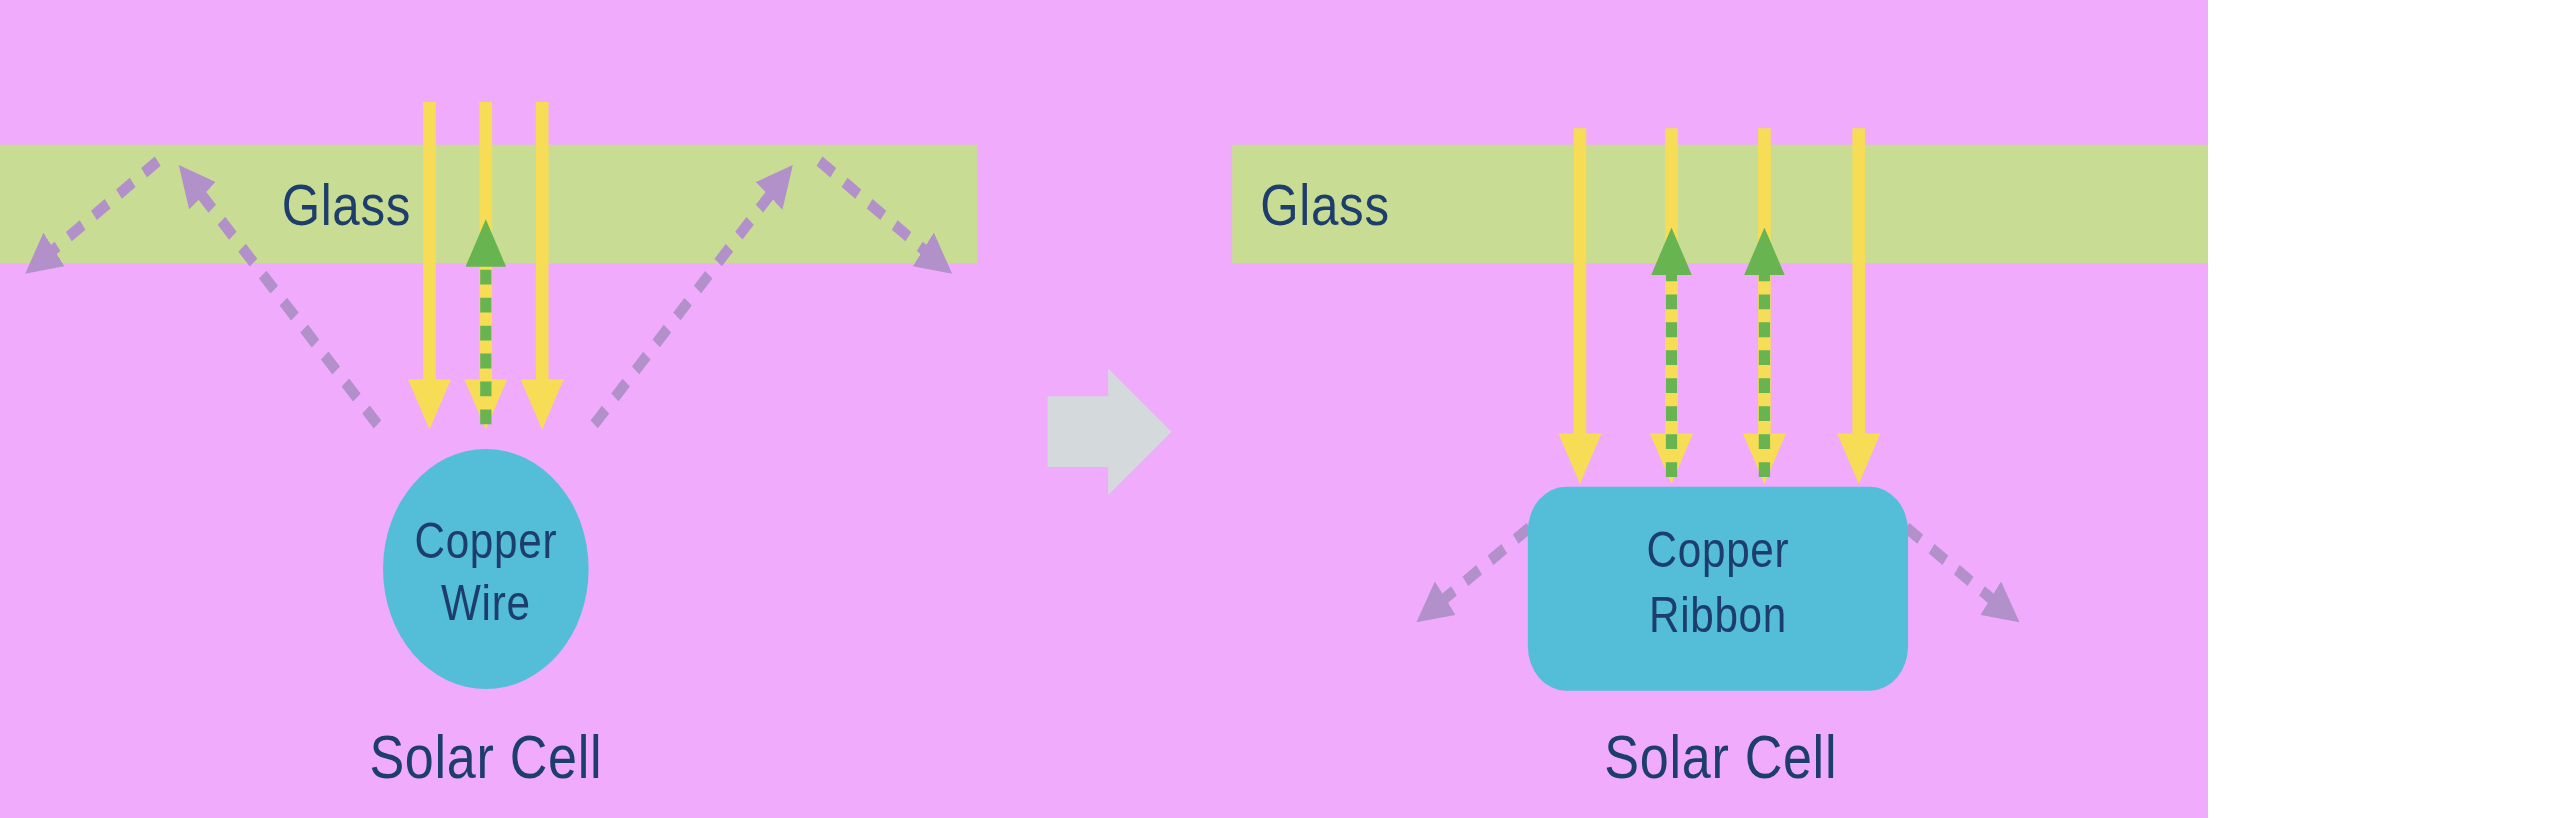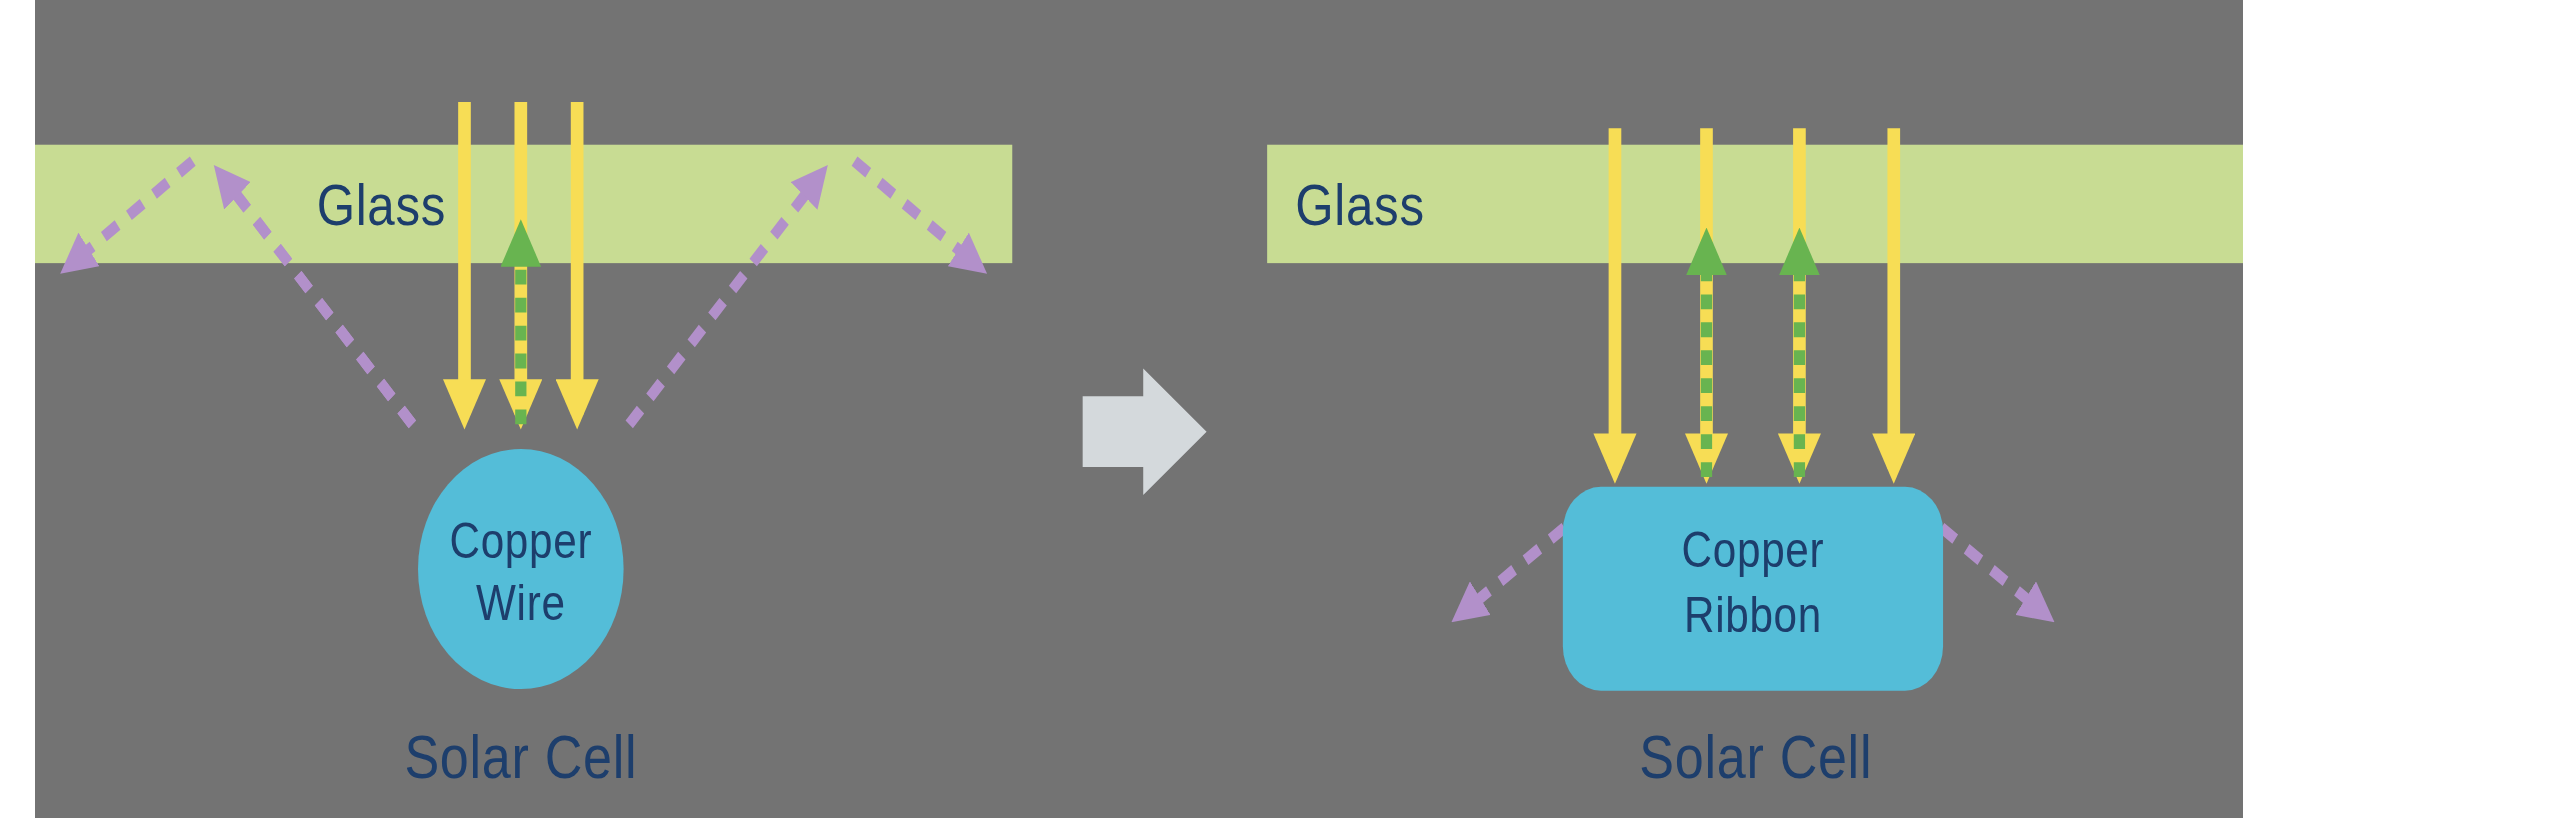--- a/index.html
+++ b/index.html
@@ -4,23 +4,22 @@
 <style>
   html, body {
     margin: 0;
     padding: 0;
     background: #ffffff;
   }
   .canvas {
     position: relative;
     width: 2208px;
     height: 819px;
-    background: #737373;
+    background: #f0abfc;
     overflow: hidden;
-    margin-left: 35px;
   }
   svg.diagram {
     display: block;
     width: 100%;
     height: 100%;
   }
   text {
     font-family: "Liberation Sans", sans-serif;
     fill: #1d3e6c;
     letter-spacing: 0.5px;

